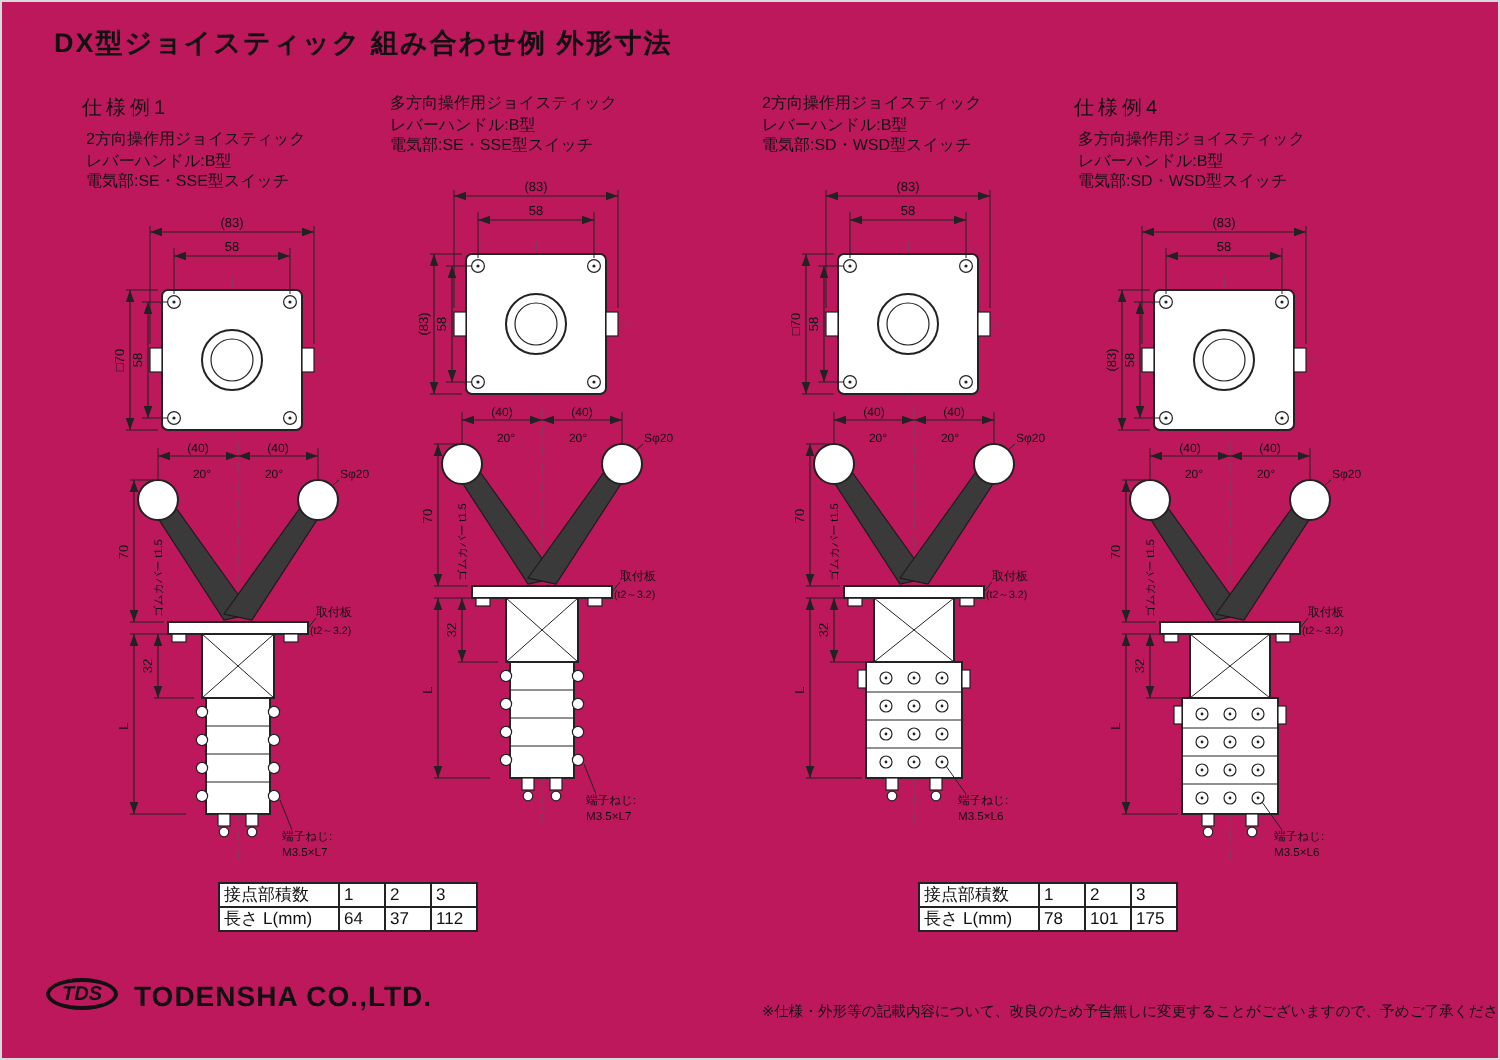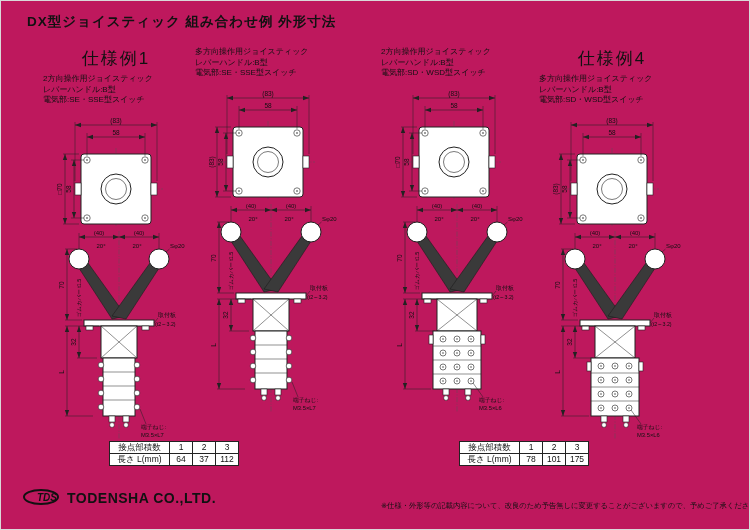--- a/index.html
+++ b/index.html
@@ -1,40 +1,40 @@
 <!DOCTYPE html>
 <html><head>
 <meta charset="utf-8">
 <style>
   *{margin:0;padding:0;box-sizing:border-box}
   html,body{background:#fff}
   body{font-family:"Liberation Sans","DejaVu Sans",sans-serif}
   .page{position:relative;width:750px;height:530px;background:#be185d;color:#111;overflow:hidden;border:1px solid #d9d9d9}
   .doc-title{position:absolute;left:26px;top:12px;font-size:13.5px;font-weight:bold;letter-spacing:1px;white-space:nowrap}
   .col{position:absolute;top:46px;width:150px}
-  .ex-title{font-size:17px;text-align:center;letter-spacing:2px;margin-bottom:4px;white-space:nowrap}
+  .ex-title{font-size:10px;text-align:left;letter-spacing:2px;margin-bottom:4px;white-space:nowrap}
   .ex-desc{font-size:8px;line-height:10.5px;padding-left:2px;white-space:nowrap}
   svg.tv{display:block;margin:6px auto 0;width:122px;height:116px}
   svg.sv{display:block;margin:0 auto;width:152px;height:215px}
   .thn{stroke:#222;stroke-width:.5;fill:none}
   .dim{stroke:#222;stroke-width:.55;fill:none;marker-start:url(#arr);marker-end:url(#arr)}
   .cl{stroke:#555;stroke-width:.45;stroke-dasharray:5 1.6 1 1.6;fill:none}
   .wfill{fill:#fff;stroke:#222;stroke-width:1}
   .wthin{fill:#fff;stroke:#222;stroke-width:.6}
   .dark{fill:#3a3a3a;stroke:#1c1c1c;stroke-width:.6}
   svg text{font-family:"Liberation Sans","DejaVu Sans",sans-serif;fill:#111}
   .t65{font-size:6.5px}.t6{font-size:6px}.t58{font-size:5.8px}.t55{font-size:5.5px}.t53{font-size:5.3px}
   .mid{text-anchor:middle}
   
   .spec-table{position:absolute;border-collapse:collapse;background:#fff}
-  .spec-table td{border:1px solid #222;font-size:8.5px;line-height:11px;padding:0 2px;text-align:center;height:12px}
+  .spec-table td{border:1px solid #222;font-size:8.5px;line-height:11px;padding:0 2px;text-align:left;height:12px}
   .spec-table td.lbl{width:60px}
   .spec-table td.val{width:23px}
   
-  .logo{position:absolute;left:22px;top:488px;width:36px;height:16px;border:2.5px solid #111;border-radius:50%;display:flex;align-items:center;justify-content:flex-end;font-style:italic;font-weight:bold;font-size:10px}
+  .logo{position:absolute;left:22px;top:488px;width:36px;height:16px;border:2.5px solid #111;border-radius:50%;display:flex;align-items:center;justify-content:center;font-style:italic;font-weight:bold;font-size:10px}
   .company{position:absolute;left:66px;top:489px;font-size:14px;font-weight:bold;letter-spacing:.5px;white-space:nowrap}
   .disclaimer{position:absolute;left:380px;top:500px;width:366px;font-size:7.3px;white-space:nowrap}
 </style>
 </head>
 <body>
 
 <svg width="0" height="0" style="position:absolute" aria-hidden="true">
   <defs>
     <marker id="arr" viewBox="0 0 10 10" refX="9.5" refY="5" markerWidth="6.5" markerHeight="6.5" orient="auto-start-reverse" markerUnits="userSpaceOnUse">
       <path d="M0,1.6 L9.5,5 L0,8.4 Z" fill="#222"></path>

